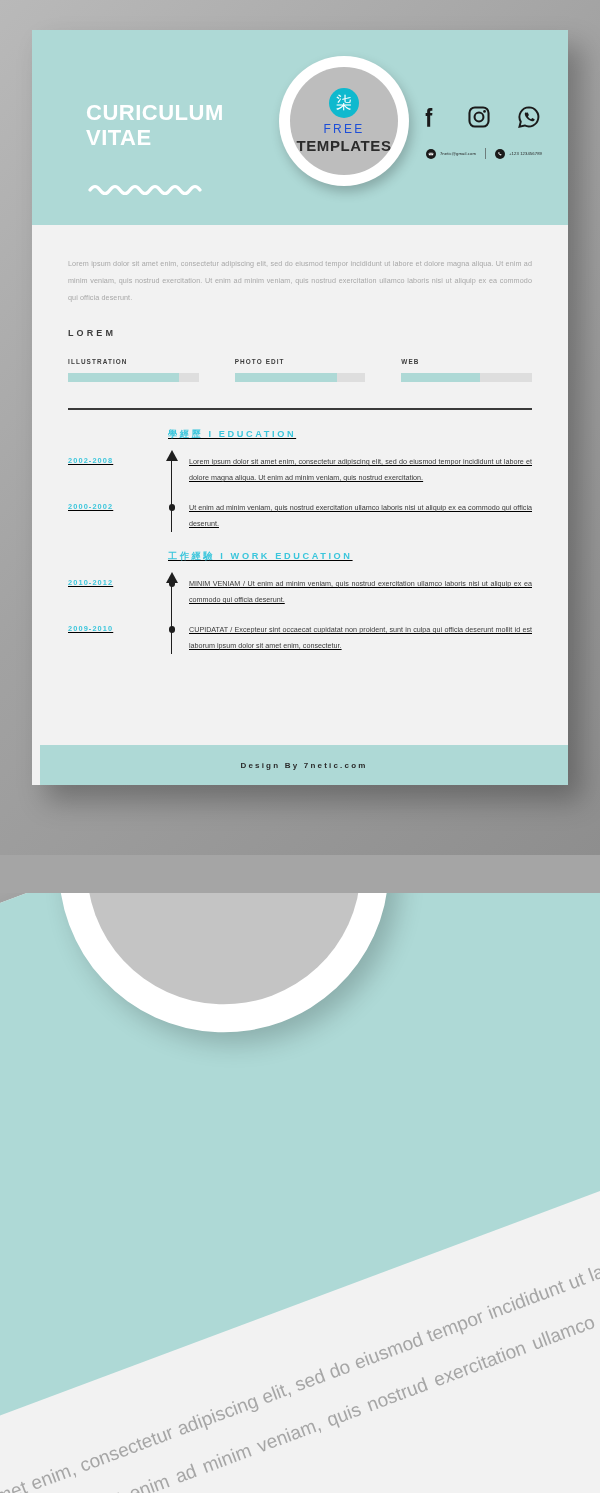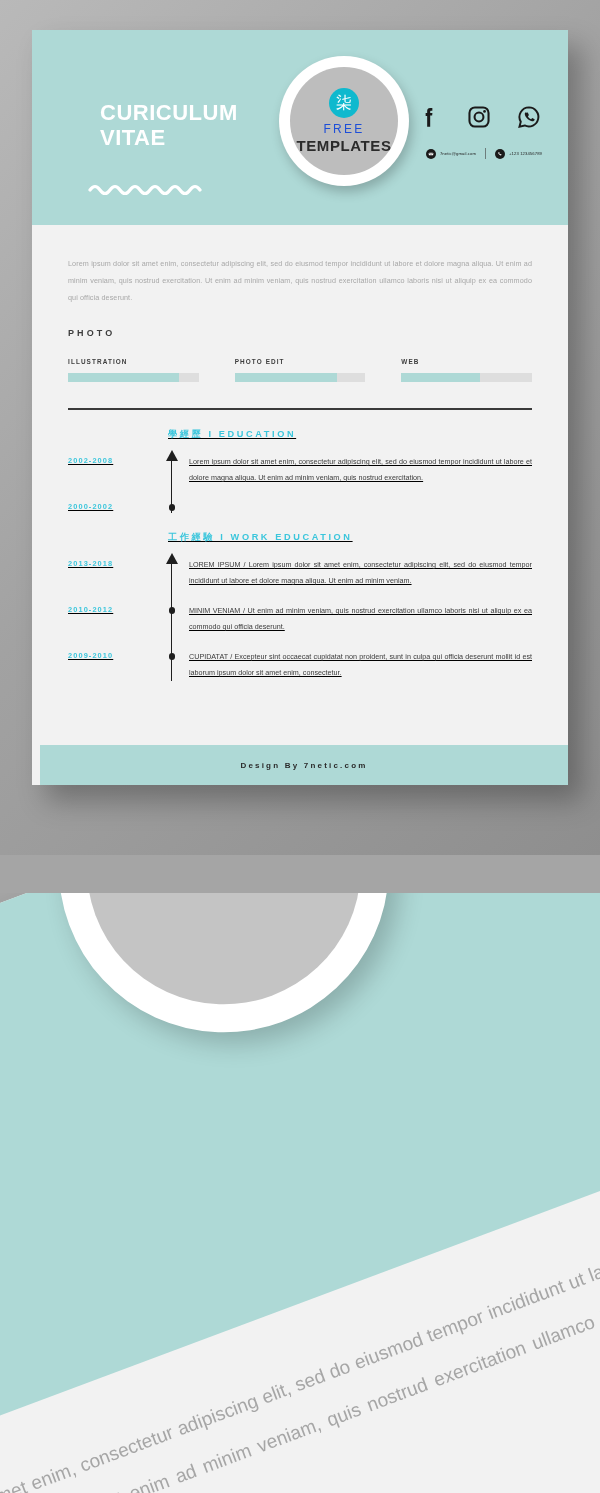--- a/index.html
+++ b/index.html
@@ -20,21 +20,21 @@
     background:#f2f2f2;
     box-shadow:14px 16px 26px rgba(0,0,0,.28);
     overflow:hidden;
   }
 
   
   .header-band{
     position:relative;height:195px;background:#aed9d6;
   }
   .cv-title{
-    position:absolute;left:68px;top:70px;
+    position:absolute;left:54px;top:70px;
     color:#ffffff;font-weight:bold;font-size:22px;line-height:25px;
     letter-spacing:.5px;
   }
   .wave{position:absolute;left:56px;top:152px;}
 
   
   .badge-wrap{
     position:absolute;left:247px;top:26px;width:130px;height:130px;
   }
   .badge-ring{
@@ -221,21 +221,21 @@
           <span class="contact-text">+123 123456789</span>
         </div>
       </div>
 
     </div>
 
     <div class="body-area">
 
       <p class="intro">Lorem ipsum dolor sit amet enim, consectetur adipiscing elit, sed do eiusmod tempor incididunt ut labore et dolore magna aliqua. Ut enim ad minim veniam, quis nostrud exercitation. Ut enim ad minim veniam, quis nostrud exercitation ullamco laboris nisi ut aliquip ex ea commodo qui officia deserunt.</p>
 
-      <div class="skills-title">PHOTO</div>
+      <div class="skills-title">LOREM</div>
 
       <div class="skills-row">
         <div class="skill">
           <div class="skill-label">ILLUSTRATION</div>
           <div class="skill-track">
             <div class="skill-fill" style="width: 85%;"></div>
           </div>
         </div>
         <div class="skill">
           <div class="skill-label">PHOTO EDIT</div>
@@ -258,34 +258,31 @@
         <div class="tl">
           <div class="tl-arrow"></div>
           <div class="tl-axis"></div>
           <div class="tl-item">
             <div class="tl-date">2002-2008</div>
             <div class="tl-text">Lorem ipsum dolor sit amet enim, consectetur adipiscing elit, sed do eiusmod tempor incididunt ut labore et dolore magna aliqua. Ut enim ad minim veniam, quis nostrud exercitation.</div>
           </div>
           <div class="tl-item">
             <div class="tl-dot"></div>
             <div class="tl-date">2000-2002</div>
+            <div class="tl-text">Ut enim ad minim veniam, quis nostrud exercitation ullamco laboris nisi ut aliquip ex ea commodo qui officia deserunt.</div>
           </div>
         </div>
       </div>
 
       <div class="sec">
         <div class="sec-title">工作經驗 I WORK EDUCATION</div>
         <div class="tl">
           <div class="tl-arrow"></div>
           <div class="tl-axis"></div>
           <div class="tl-item">
-            <div class="tl-date">2013-2018</div>
-            <div class="tl-text">LOREM IPSUM / Lorem ipsum dolor sit amet enim, consectetur adipiscing elit, sed do eiusmod tempor incididunt ut labore et dolore magna aliqua. Ut enim ad minim veniam.</div>
-          </div>
-          <div class="tl-item">
             <div class="tl-dot"></div>
             <div class="tl-date">2010-2012</div>
             <div class="tl-text">MINIM VENIAM / Ut enim ad minim veniam, quis nostrud exercitation ullamco laboris nisi ut aliquip ex ea commodo qui officia deserunt.</div>
           </div>
           <div class="tl-item">
             <div class="tl-dot"></div>
             <div class="tl-date">2009-2010</div>
             <div class="tl-text">CUPIDATAT / Excepteur sint occaecat cupidatat non proident, sunt in culpa qui officia deserunt mollit id est laborum ipsum dolor sit amet enim, consectetur.</div>
           </div>
         </div>

